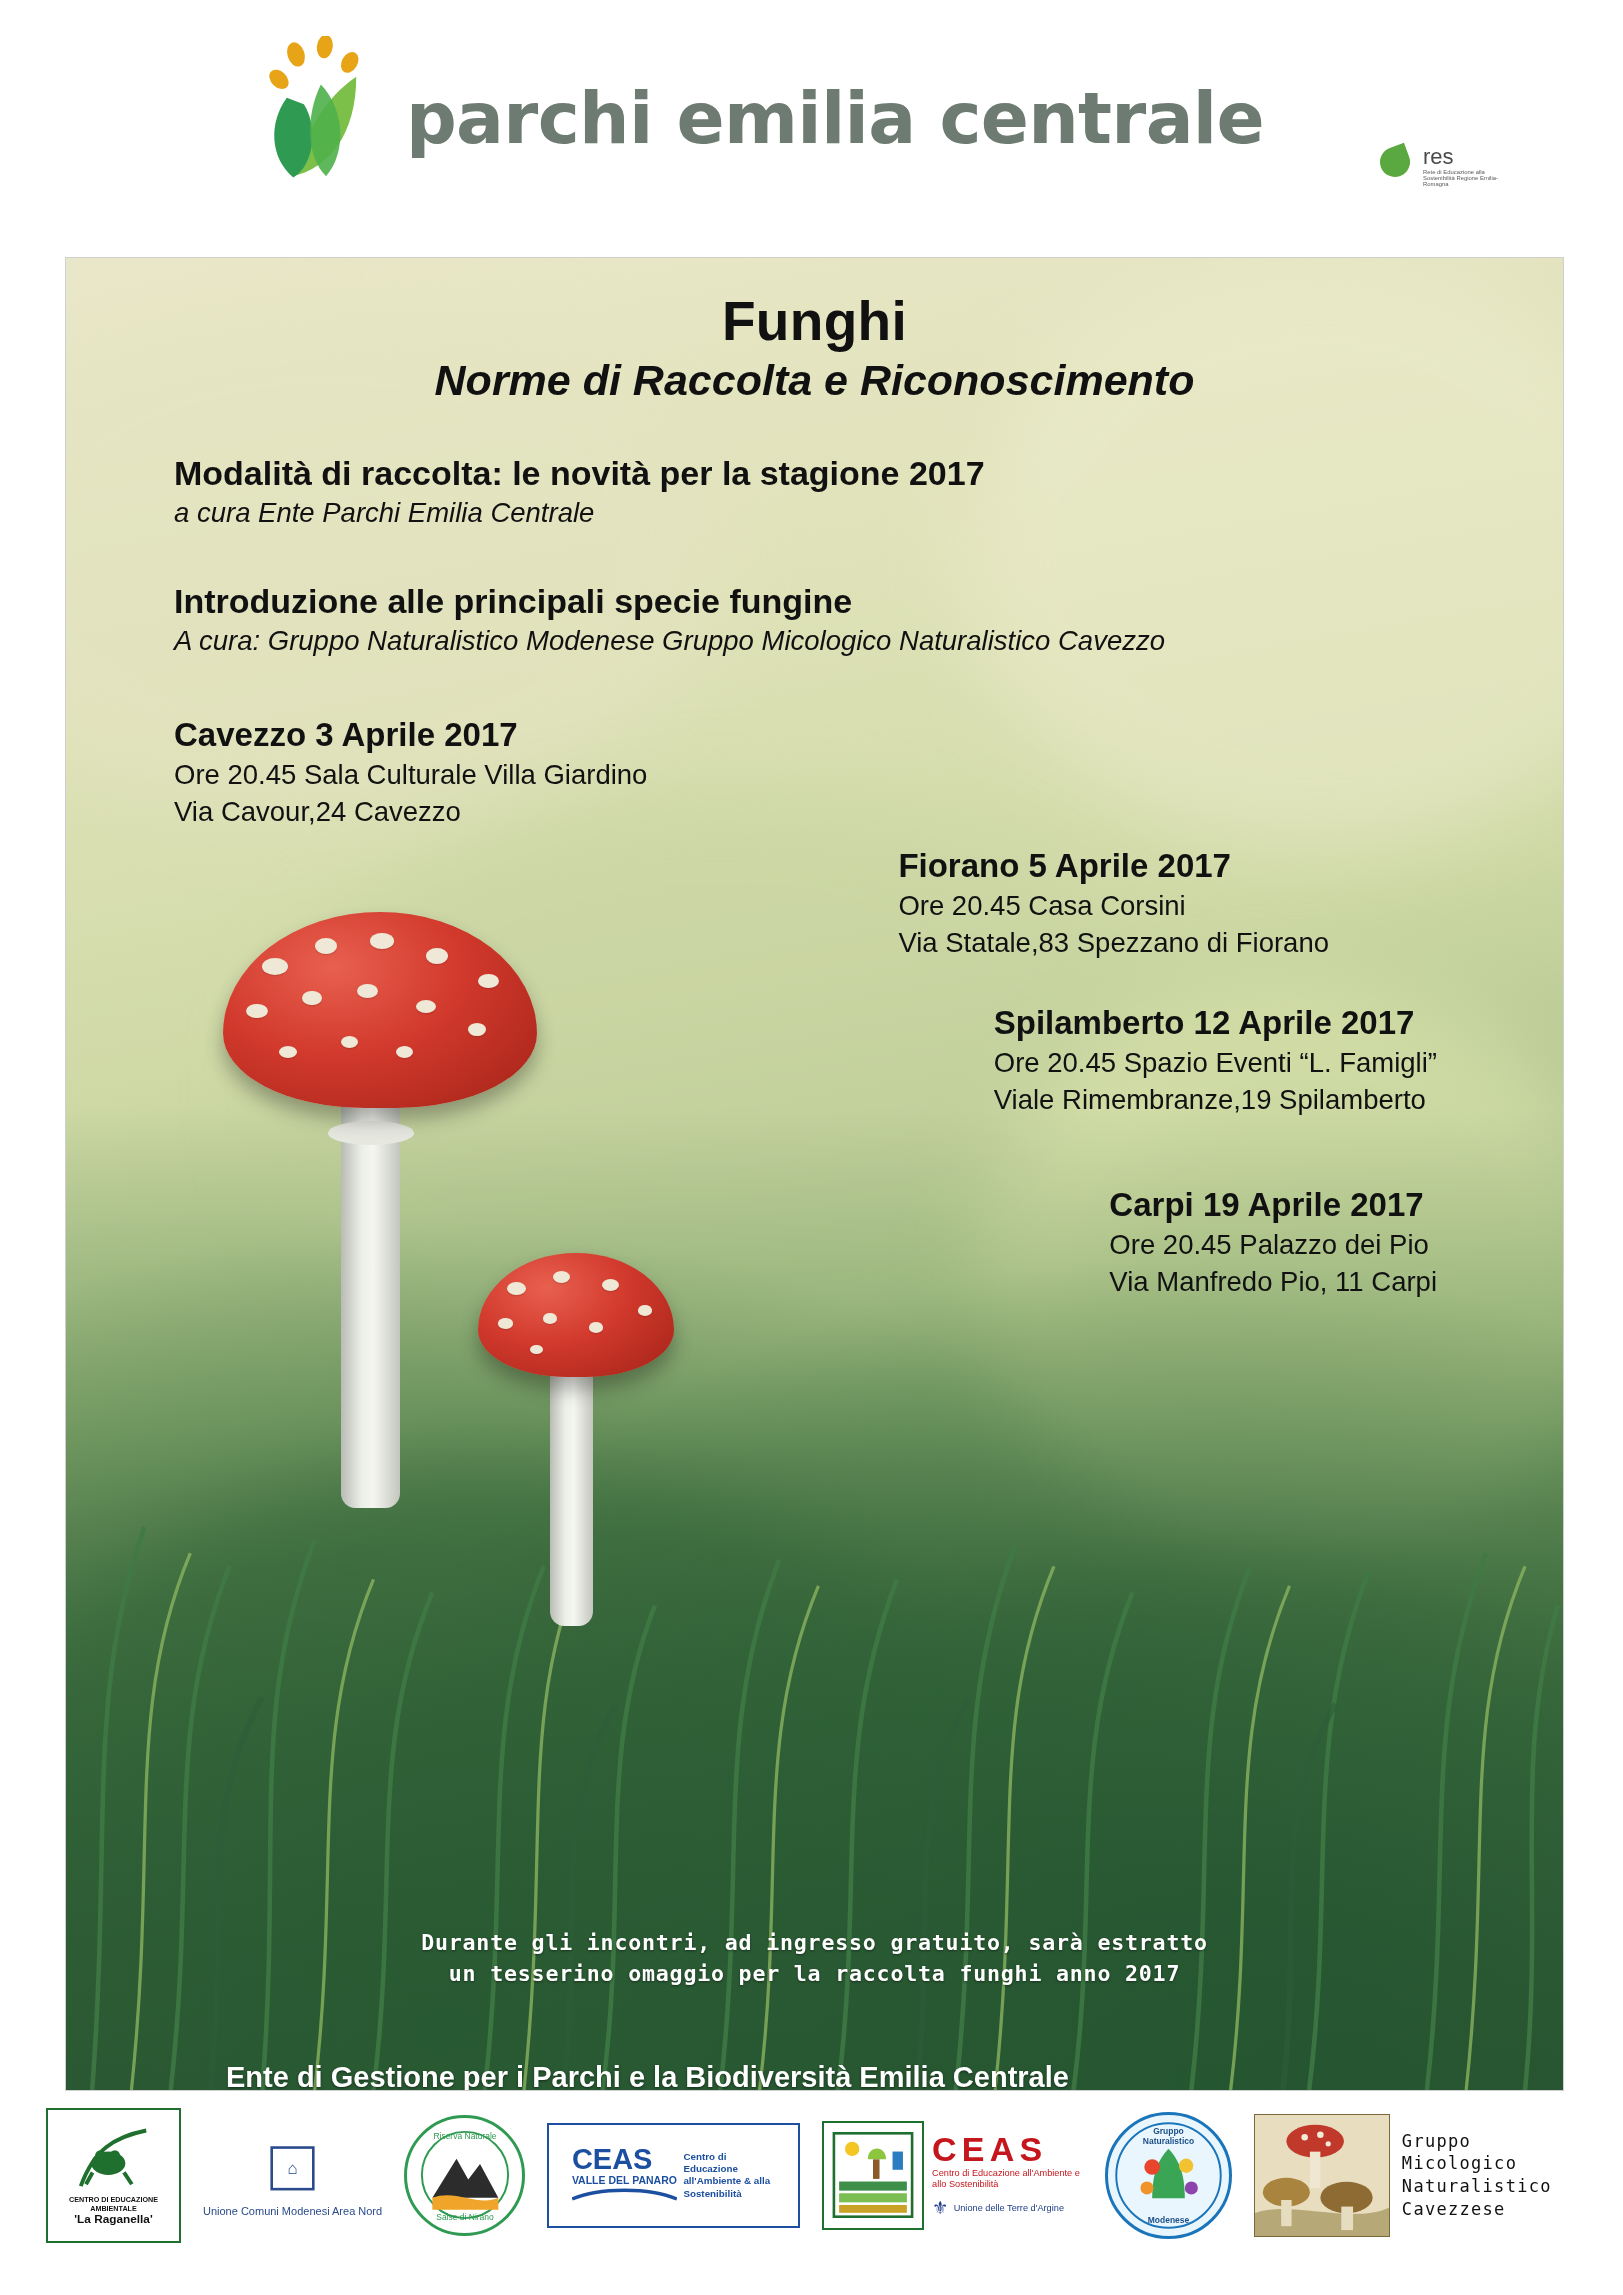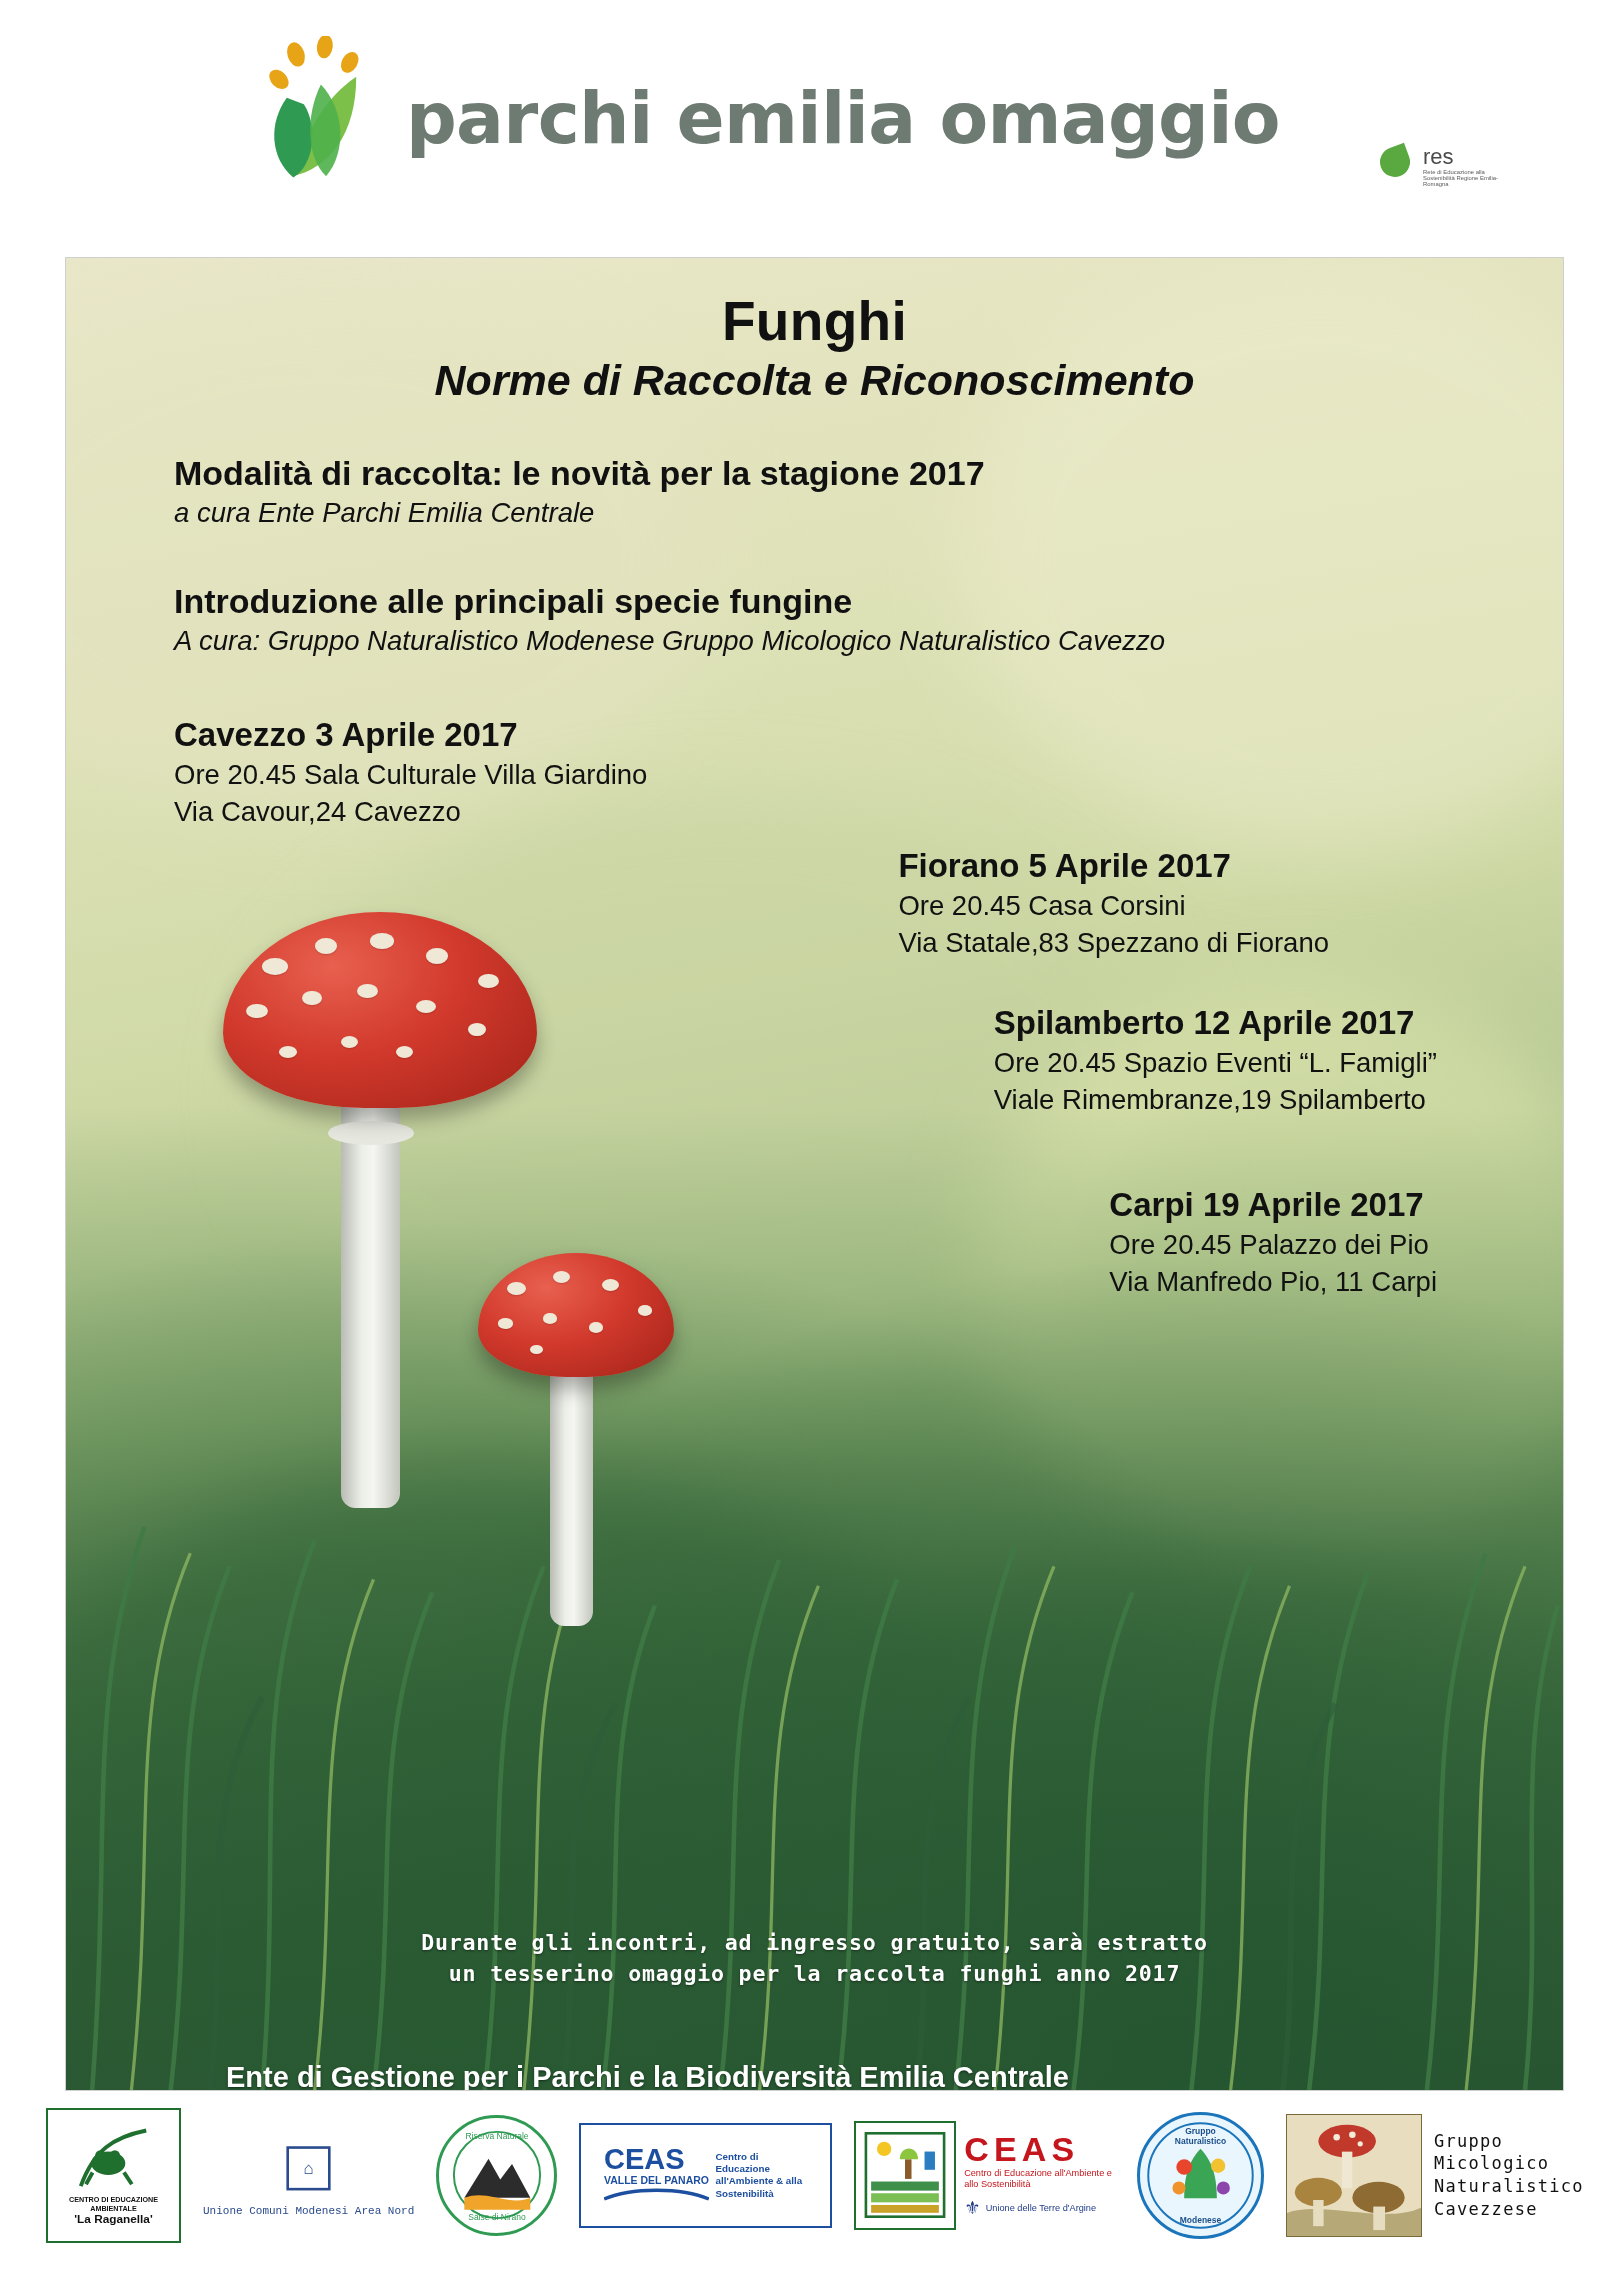--- a/index.html
+++ b/index.html
@@ -283,21 +283,21 @@
       <svg width="131" height="164" viewBox="0 0 200 250" xmlns="http://www.w3.org/2000/svg">
         <ellipse cx="58" cy="28" rx="13" ry="19" fill="#e7a417" transform="rotate(-18 58 28)"></ellipse>
         <ellipse cx="102" cy="16" rx="12" ry="18" fill="#e7a417" transform="rotate(8 102 16)"></ellipse>
         <ellipse cx="140" cy="40" rx="12" ry="17" fill="#e7a417" transform="rotate(30 140 40)"></ellipse>
         <ellipse cx="32" cy="66" rx="12" ry="17" fill="#e7a417" transform="rotate(-45 32 66)"></ellipse>
         <path d="M150 62 C150 150 108 202 52 214 C72 150 100 96 150 62 Z" fill="#7cc04a"></path>
         <path d="M44 94 C16 132 18 186 54 216 C86 196 92 138 70 104 Z" fill="#2f9a52"></path>
         <path d="M96 74 C132 112 136 176 104 214 C74 186 72 122 96 74 Z" fill="#4fb04a" opacity=".9"></path>
       </svg>
     </div>
-    <div class="logo-text">parchi emilia omaggio</div>
+    <div class="logo-text">parchi emilia centrale</div>
   </div>
 
   <div class="res-logo">
     <div class="res-leaf"></div>
     <div>
       <div class="res-text">res</div>
       <div class="res-sub">Rete di Educazione alla Sostenibilità Regione Emilia-Romagna</div>
     </div>
   </div>
 </div>
@@ -447,21 +447,21 @@
         <div class="tiny tiny-b">CENTRO DI EDUCAZIONE AMBIENTALE</div>
         <div class="tiny tiny-b" style="font-size:11.8px">'La Raganella'</div>
       </div>
     </div>
 
     <div class="lg" style="flex-direction:column;">
       <svg width="65" height="72" viewBox="0 0 100 110" xmlns="http://www.w3.org/2000/svg">
         <rect x="18" y="22" width="64" height="64" fill="none" stroke="#2a4b8d" stroke-width="4"></rect>
         <text x="50" y="62" font-size="26" text-anchor="middle" fill="#2a4b8d" font-family="Liberation Serif, serif">⌂</text>
       </svg>
-      <div class="tiny" style="font-size:11px; font-family:Liberation Mono, monospace; color:#2a4b8d;text-align:center;">Unione Comuni Modenesi Area Nord</div>
+      <div class="tiny" style="font-size:11px; font-family:Liberation Sans, sans-serif; color:#2a4b8d;text-align:center;">Unione Comuni Modenesi Area Nord</div>
     </div>
 
     <div class="lg circ" style="width:115px; height:115px; border:3.9px solid #2f9a52; background:#ffffff;">
       <svg width="98" height="98" viewBox="0 0 150 150" xmlns="http://www.w3.org/2000/svg">
         <circle cx="75" cy="75" r="66" fill="#fff" stroke="#2f9a52" stroke-width="3"></circle>
         <path d="M25 110 L62 50 L80 82 L98 58 L126 110 Z" fill="#2c2c2c"></path>
         <path d="M25 110 C60 96 95 124 126 110 L126 128 L25 128 Z" fill="#f0a52a"></path>
         <text x="75" y="20" font-size="13" text-anchor="middle" fill="#2f9a52" font-family="Liberation Sans, sans-serif">Riserva Naturale</text>
         <text x="75" y="144" font-size="13" text-anchor="middle" fill="#2f9a52" font-family="Liberation Sans, sans-serif">Salse di Nirano</text>
       </svg>

